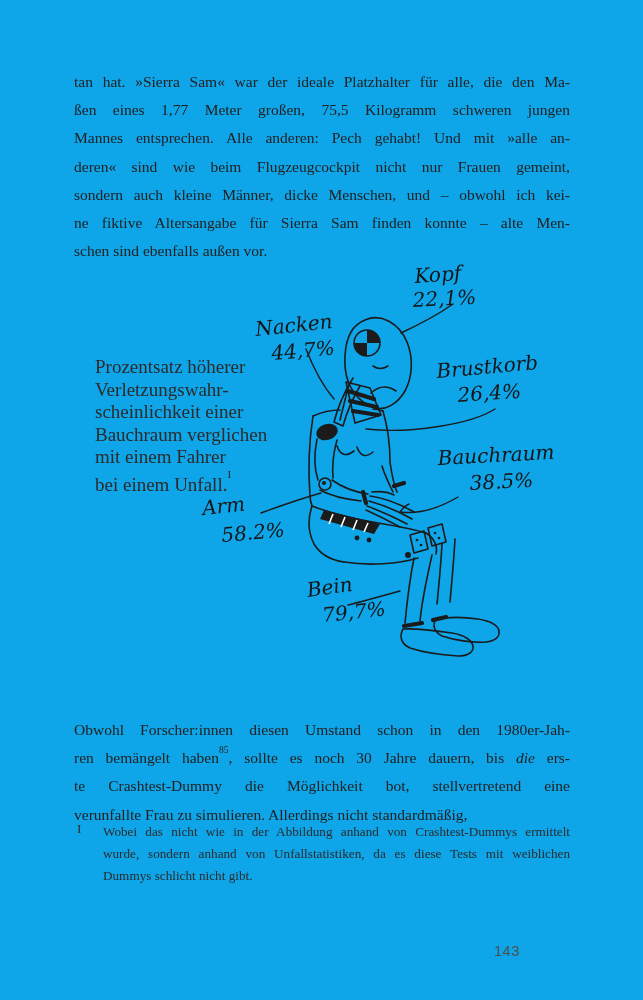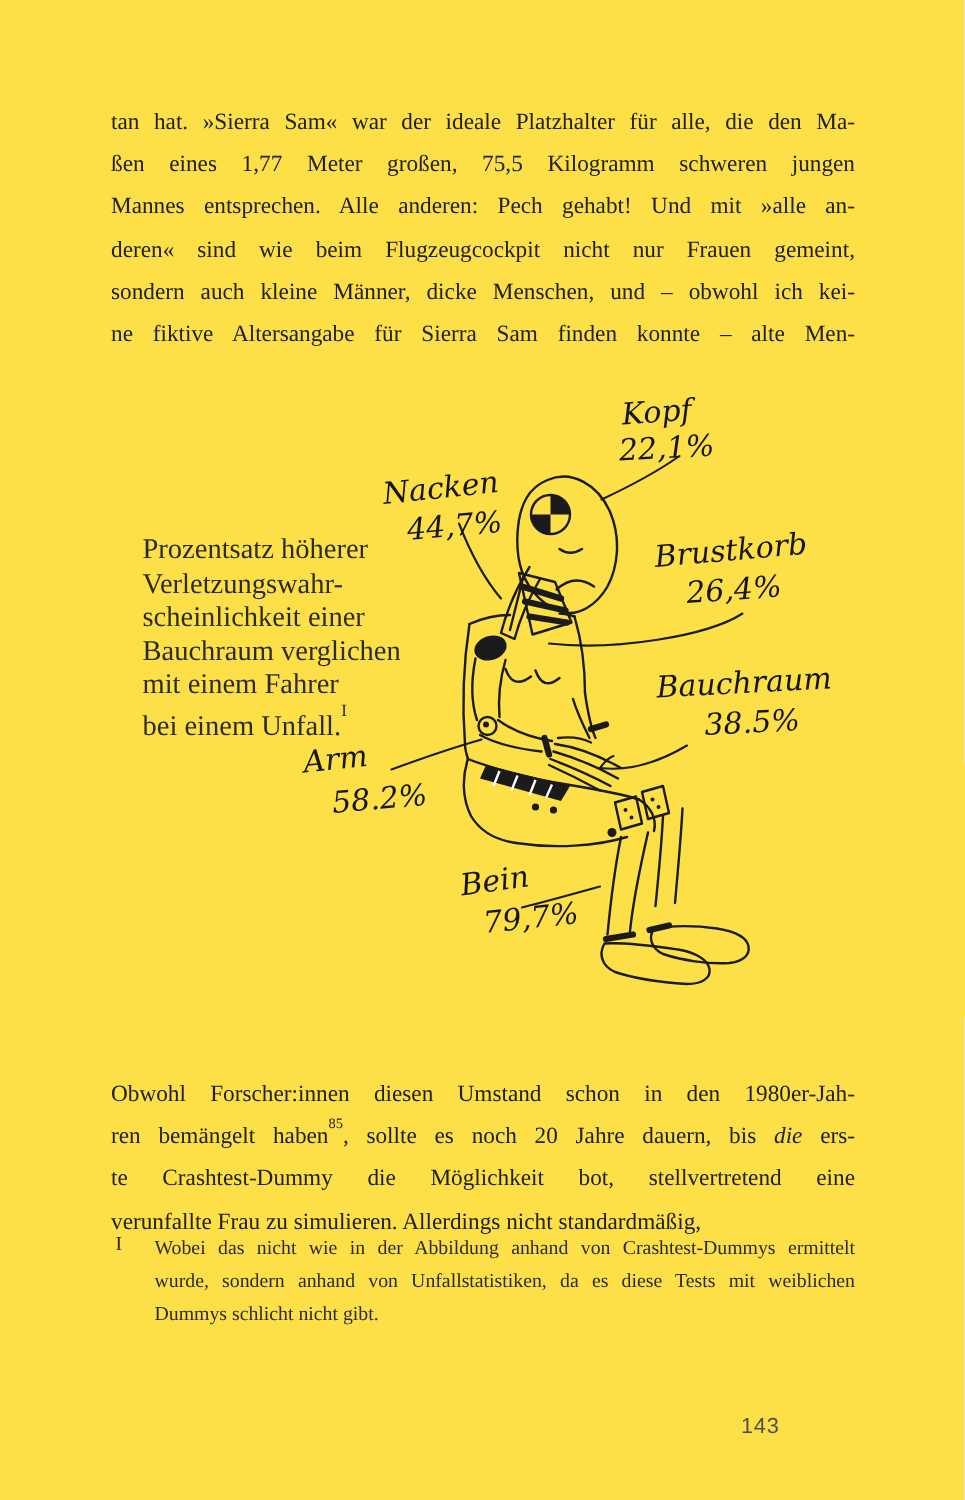--- a/index.html
+++ b/index.html
@@ -1,17 +1,17 @@
 <!DOCTYPE html>
 <html><head>
 <meta charset="utf-8">
 <style>
   html,body { margin:0; padding:0; background:#e8e8e8; }
   .page {
-    position:relative; width:643px; height:1000px; background:#fde047;
+    position:relative; width:643px; height:1000px; background:#0ea5e9;
     font-family:"Liberation Serif", serif; color:#212121; overflow:hidden;
     margin:0 auto;
   }
   .body-text { position:absolute; left:74px; width:496px; font-size:15.5px; line-height:28.2px; }
   .jline { text-align:justify; text-align-last:justify; }
   .jline.last { text-align-last:left; }
   em { font-style:italic; }
   sup.ref { font-size:62%; position:relative; top:-0.45em; line-height:0; }
   .caption {
     position:absolute; left:95px; top:356px; font-size:19px; line-height:22.5px;
@@ -36,20 +36,21 @@
 
 <div class="page">
 
   <div class="body-text" style="top:68px">
     <div class="jline">tan hat. »Sierra Sam« war der ideale Platzhalter für alle, die den Ma-</div>
     <div class="jline">ßen eines 1,77 Meter großen, 75,5 Kilogramm schweren jungen</div>
     <div class="jline">Mannes entsprechen. Alle anderen: Pech gehabt! Und mit »alle an-</div>
     <div class="jline">deren« sind wie beim Flugzeugcockpit nicht nur Frauen gemeint,</div>
     <div class="jline">sondern auch kleine Männer, dicke Menschen, und – obwohl ich kei-</div>
     <div class="jline">ne fiktive Altersangabe für Sierra Sam finden konnte – alte Men-</div>
+    <div class="jline last">schen sind ebenfalls außen vor.</div>
   </div>
 
   <div class="caption">
     <div>Prozentsatz höherer</div>
     <div>Verletzungswahr-</div>
     <div>scheinlichkeit einer</div>
     <div>Bauchraum verglichen</div>
     <div>mit einem Fahrer</div>
     <div><span>bei einem Unfall.</span><sup>I</sup></div>
   </div>
@@ -162,21 +163,21 @@
       <text class="hand" x="400" y="238" transform="rotate(-3 400 238)">38.5%</text>
       <text class="hand" x="133" y="263" transform="rotate(-6 133 263)">Arm</text>
       <text class="hand" x="152" y="290" transform="rotate(-5 152 290)">58.2%</text>
       <text class="hand" x="238" y="345" transform="rotate(-8 238 345)">Bein</text>
       <text class="hand" x="253" y="370" transform="rotate(-6 253 370)">79,7%</text>
     </g>
   </svg>
 
   <div class="body-text" style="top:716px">
     <div class="jline">Obwohl Forscher:innen diesen Umstand schon in den 1980er-Jah-</div>
-    <div class="jline"><span>ren bemängelt haben</span><sup class="ref">85</sup><span>, sollte es noch 20 Jahre dauern, bis </span><em>die</em><span> ers-</span></div>
+    <div class="jline"><span>ren bemängelt haben</span><sup class="ref">85</sup><span>, sollte es noch 30 Jahre dauern, bis </span><em>die</em><span> ers-</span></div>
     <div class="jline">te Crashtest-Dummy die Möglichkeit bot, stellvertretend eine</div>
     <div class="jline last">verunfallte Frau zu simulieren. Allerdings nicht standardmäßig,</div>
   </div>
 
   <div class="footnote-marker">I</div>
   <div class="footnote">
     <div class="jline">Wobei das nicht wie in der Abbildung anhand von Crashtest-Dummys ermittelt</div>
     <div class="jline">wurde, sondern anhand von Unfallstatistiken, da es diese Tests mit weiblichen</div>
     <div class="jline last">Dummys schlicht nicht gibt.</div>
   </div>

